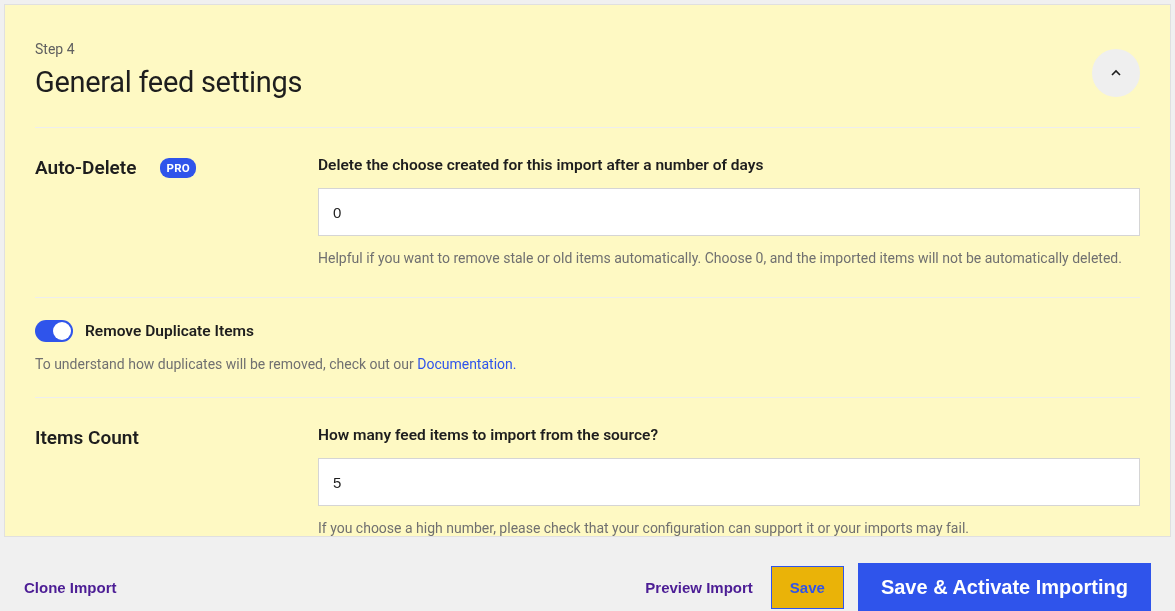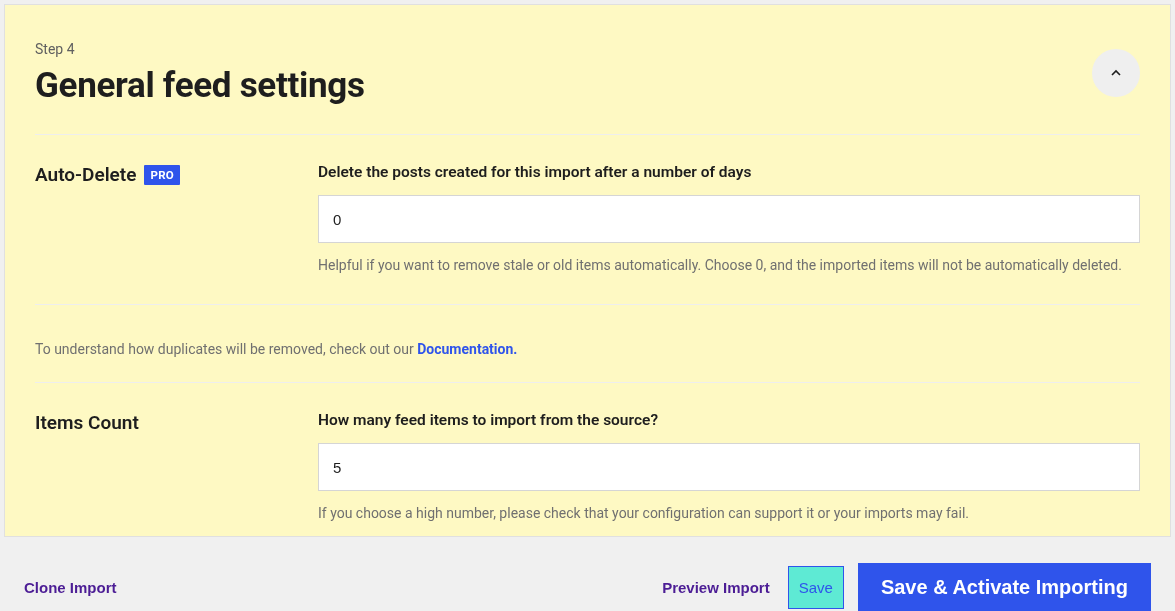--- a/index.html
+++ b/index.html
@@ -27,22 +27,22 @@
       padding-top: 36px;
       padding-bottom: 28px;
       border-bottom: 1px solid #eee;
     }
     .step-label {
       color: #606060;
       font-size: 14px;
       margin-bottom: 8px;
     }
     .panel-title {
-      font-size: 35px;
-      font-weight: 700;
+      font-size: 29px;
+      font-weight: 400;
       letter-spacing: -0.3px;
     }
     .collapse-btn {
       position: absolute;
       top: 44px;
       right: 0;
       width: 48px;
       height: 48px;
       border-radius: 50%;
       background: #efefef;
@@ -65,33 +65,33 @@
       border-bottom: 1px solid #eee;
     }
     .form-row:last-of-type {
       border-bottom: none;
     }
     .form-label-col {
       width: 283px;
       flex-shrink: 0;
       display: flex;
       align-items: flex-start;
-      gap: 8px;
+      gap: 24px;
     }
     .form-label {
       font-size: 19px;
       font-weight: 600;
     }
     .pro-badge {
       background: #2f54eb;
       color: #fff;
       font-size: 11.5px;
       font-weight: 700;
       padding: 3px 6px;
-      border-radius: 1px;
+      border-radius: 9px;
       letter-spacing: 0.3px;
       margin-top: 2px;
     }
     .form-field-col {
       flex: 1;
     }
     .field-title {
       font-size: 15.5px;
       font-weight: 600;
       margin-bottom: 14px;
@@ -107,21 +107,21 @@
       background: #fff;
     }
     .help-text {
       font-size: 14px;
       color: #707070;
       margin-top: 12px;
       line-height: 1.5;
     }
     .doc-link {
       color: #2f54eb;
-      font-weight: 700;
+      font-weight: 400;
       text-decoration: none;
       cursor: pointer;
       margin-top: 25px;
     }
     .toggle-row {
       display: flex;
       align-items: center;
       gap: 12px;
       margin-bottom: 10px;
     }
@@ -159,26 +159,26 @@
     .link-btn {
       background: none;
       border: none;
       color: #4c1d95;
       font-size: 15px;
       font-weight: 600;
       cursor: pointer;
       padding: 8px 4px;
     }
     .outline-btn {
-      background: #5eead4;
+      background: #eab308;
       border: 1px solid #2f54eb;
       color: #2f54eb;
       font-size: 15px;
-      font-weight: 400;
-      padding: 12px 10px;
+      font-weight: 700;
+      padding: 12px 18px;
       cursor: pointer;
     }
     .primary-btn {
       background: #2f54eb;
       border: 1px solid #2f54eb;
       color: #fff;
       font-size: 20px;
       font-weight: 600;
       padding: 12px 22px;
       cursor: pointer;
@@ -201,28 +201,34 @@
         </svg>
     </button>
   </div>
 
   <div class="form-row">
     <div class="form-label-col">
       <span class="form-label">Auto-Delete</span>
       <span class="pro-badge">PRO</span>
     </div>
     <div class="form-field-col">
-      <div class="field-title">Delete the posts created for this import after a number of days</div>
+      <div class="field-title">Delete the choose created for this import after a number of days</div>
       <input type="text" class="text-input" value="0" style="">
       <div class="help-text">Helpful if you want to remove stale or old items automatically. Choose 0, and the imported items will not be automatically deleted.</div>
     </div>
   </div>
 
   <div class="form-row remove-dup-row">
     <div class="form-field-col">
+      <div class="toggle-row">
+        <div class="toggle">
+          <div class="toggle-knob"></div>
+        </div>
+        <span class="toggle-label">Remove Duplicate Items</span>
+      </div>
       <div class="help-text">
         <span>To understand how duplicates will be removed, check out our </span><a class="doc-link">Documentation.</a>
       </div>
     </div>
   </div>
 
   <div class="form-row">
     <div class="form-label-col">
       <span class="form-label">Items Count</span>
     </div>

